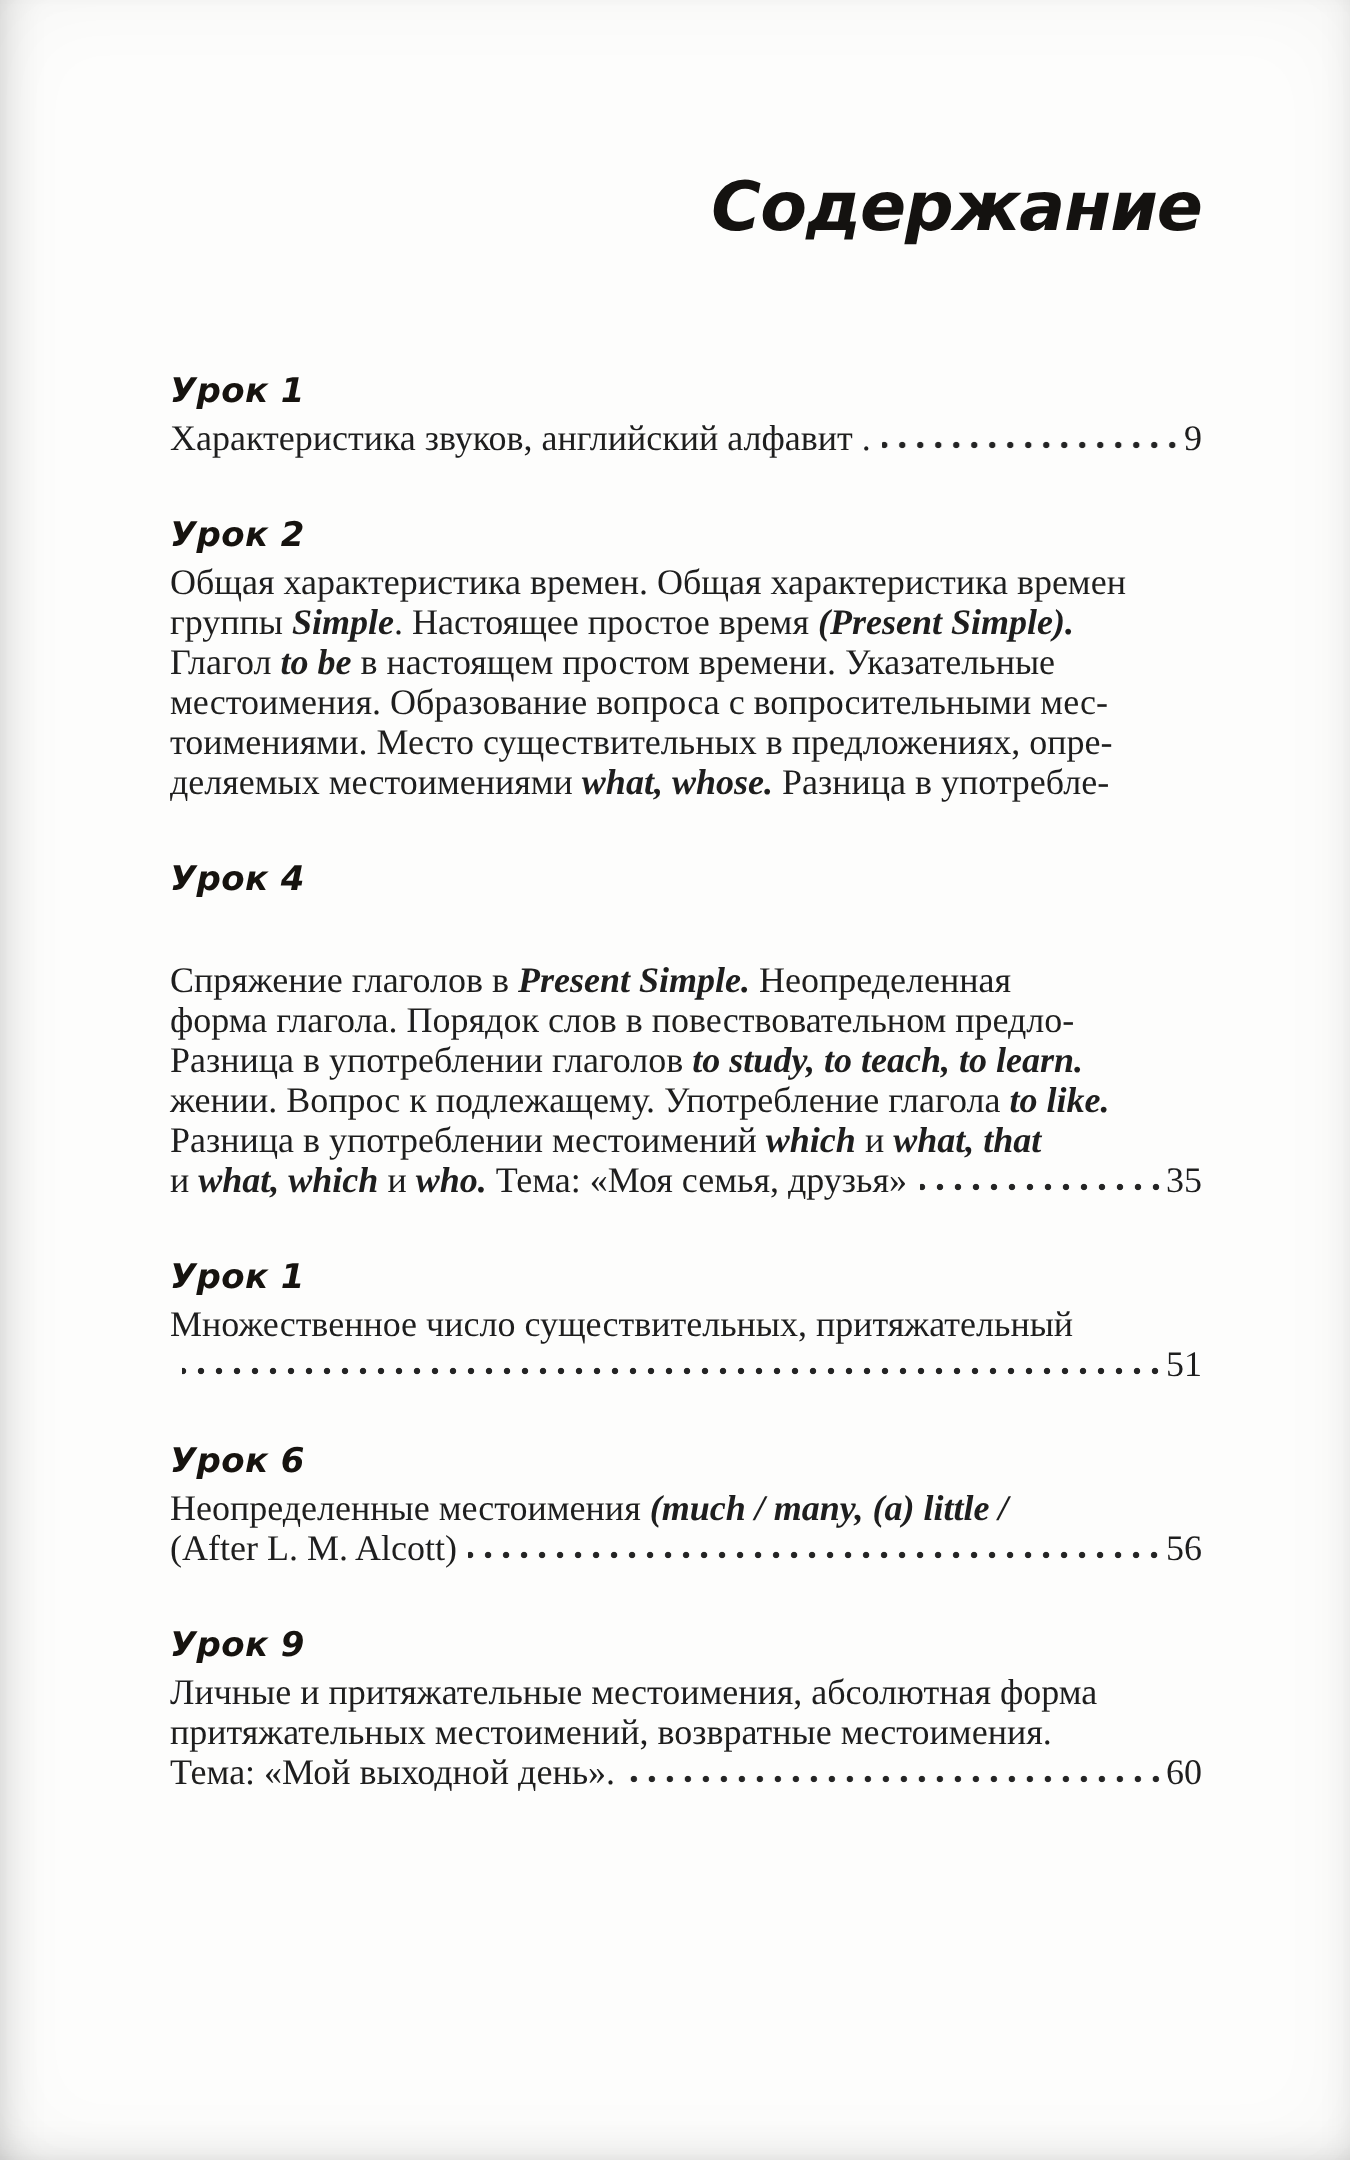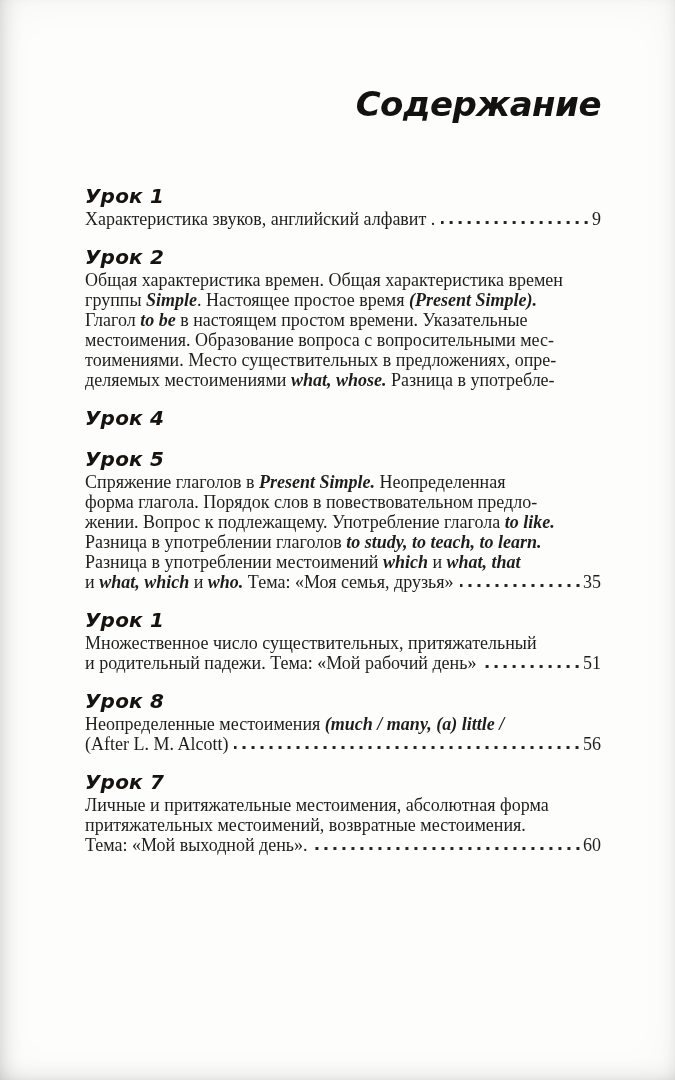--- a/index.html
+++ b/index.html
@@ -28,26 +28,26 @@
     text-align: right;
     font-family: "DejaVu Sans", sans-serif;
     font-style: italic;
     font-weight: 700;
     font-size: 34px;
     line-height: 40px;
     letter-spacing: -0.5px;
     color: #141210;
   }
   .entry { margin: 0; }
-  .entry + .entry { margin-top: 16px; }
+  .entry + .entry { margin-top: 27px; }
   .lesson {
     font-family: "DejaVu Sans", sans-serif;
     font-style: italic;
     font-weight: 700;
-    font-size: 20px;
+    font-size: 17px;
     line-height: 25px;
     letter-spacing: 0.2px;
     color: #16130f;
   }
   .line {
     font-size: 18px;
     line-height: 20px;
     white-space: nowrap;
   }
   .line.has-page {
@@ -94,52 +94,50 @@
         <div class="line"><span class="line-text"><span class="run">группы </span><span class="run bi">Simple</span><span class="run">. Настоящее простое время </span><span class="run bi">(Present Simple).</span></span></div>
         <div class="line"><span class="line-text"><span class="run">Глагол </span><span class="run bi">to be</span><span class="run"> в настоящем простом времени. Указательные</span></span></div>
         <div class="line"><span class="line-text"><span class="run">местоимения. Образование вопроса с вопросительными мес-</span></span></div>
         <div class="line"><span class="line-text"><span class="run">тоимениями. Место существительных в предложениях, опре-</span></span></div>
         <div class="line"><span class="line-text"><span class="run">деляемых местоимениями </span><span class="run bi">what, whose.</span><span class="run"> Разница в употребле-</span></span></div>
       </section>
       <section class="entry">
         <div class="lesson">Урок 4</div>
       </section>
       <section class="entry">
-        <div class="lesson">Урок 5</div>
         <div class="line"><span class="line-text"><span class="run">Спряжение глаголов в </span><span class="run bi">Present Simple.</span><span class="run"> Неопределенная</span></span></div>
         <div class="line"><span class="line-text"><span class="run">форма глагола. Порядок слов в повествовательном предло-</span></span></div>
+        <div class="line"><span class="line-text"><span class="run">Разница в употреблении глаголов </span><span class="run bi">to study, to teach, to learn.</span></span></div>
         <div class="line"><span class="line-text"><span class="run">жении. Вопрос к подлежащему. Употребление глагола </span><span class="run bi">to like.</span></span></div>
-        <div class="line"><span class="line-text"><span class="run">Разница в употреблении глаголов </span><span class="run bi">to study, to teach, to learn.</span></span></div>
         <div class="line"><span class="line-text"><span class="run">Разница в употреблении местоимений </span><span class="run bi">which</span><span class="run"> и </span><span class="run bi">what, that</span></span></div>
         <div class="line has-page">
           <span class="line-text"><span class="run">и </span><span class="run bi">what, which</span><span class="run"> и </span><span class="run bi">who.</span><span class="run"> Тема: «Моя семья, друзья»</span></span>
           <span class="leader"></span>
           <span class="pagenum">35</span>
         </div>
       </section>
       <section class="entry">
         <div class="lesson">Урок 1</div>
         <div class="line"><span class="line-text"><span class="run">Множественное число существительных, притяжательный</span></span></div>
         <div class="line has-page">
-          <span class="line-text"><span class="run">и родительный падежи. Тема: «Мой рабочий день»</span></span>
           <span class="leader"></span>
           <span class="pagenum">51</span>
         </div>
       </section>
       <section class="entry">
-        <div class="lesson">Урок 8</div>
+        <div class="lesson">Урок 6</div>
         <div class="line"><span class="line-text"><span class="run">Неопределенные местоимения </span><span class="run bi">(much / many, (a) little /</span></span></div>
         <div class="line has-page">
           <span class="line-text"><span class="run">(After L. M. Alcott)</span></span>
           <span class="leader"></span>
           <span class="pagenum">56</span>
         </div>
       </section>
       <section class="entry">
-        <div class="lesson">Урок 7</div>
+        <div class="lesson">Урок 9</div>
         <div class="line"><span class="line-text"><span class="run">Личные и притяжательные местоимения, абсолютная форма</span></span></div>
         <div class="line"><span class="line-text"><span class="run">притяжательных местоимений, возвратные местоимения.</span></span></div>
         <div class="line has-page">
           <span class="line-text"><span class="run">Тема: «Мой выходной день».</span></span>
           <span class="leader"></span>
           <span class="pagenum">60</span>
         </div>
       </section>
     </div>
 </div>

